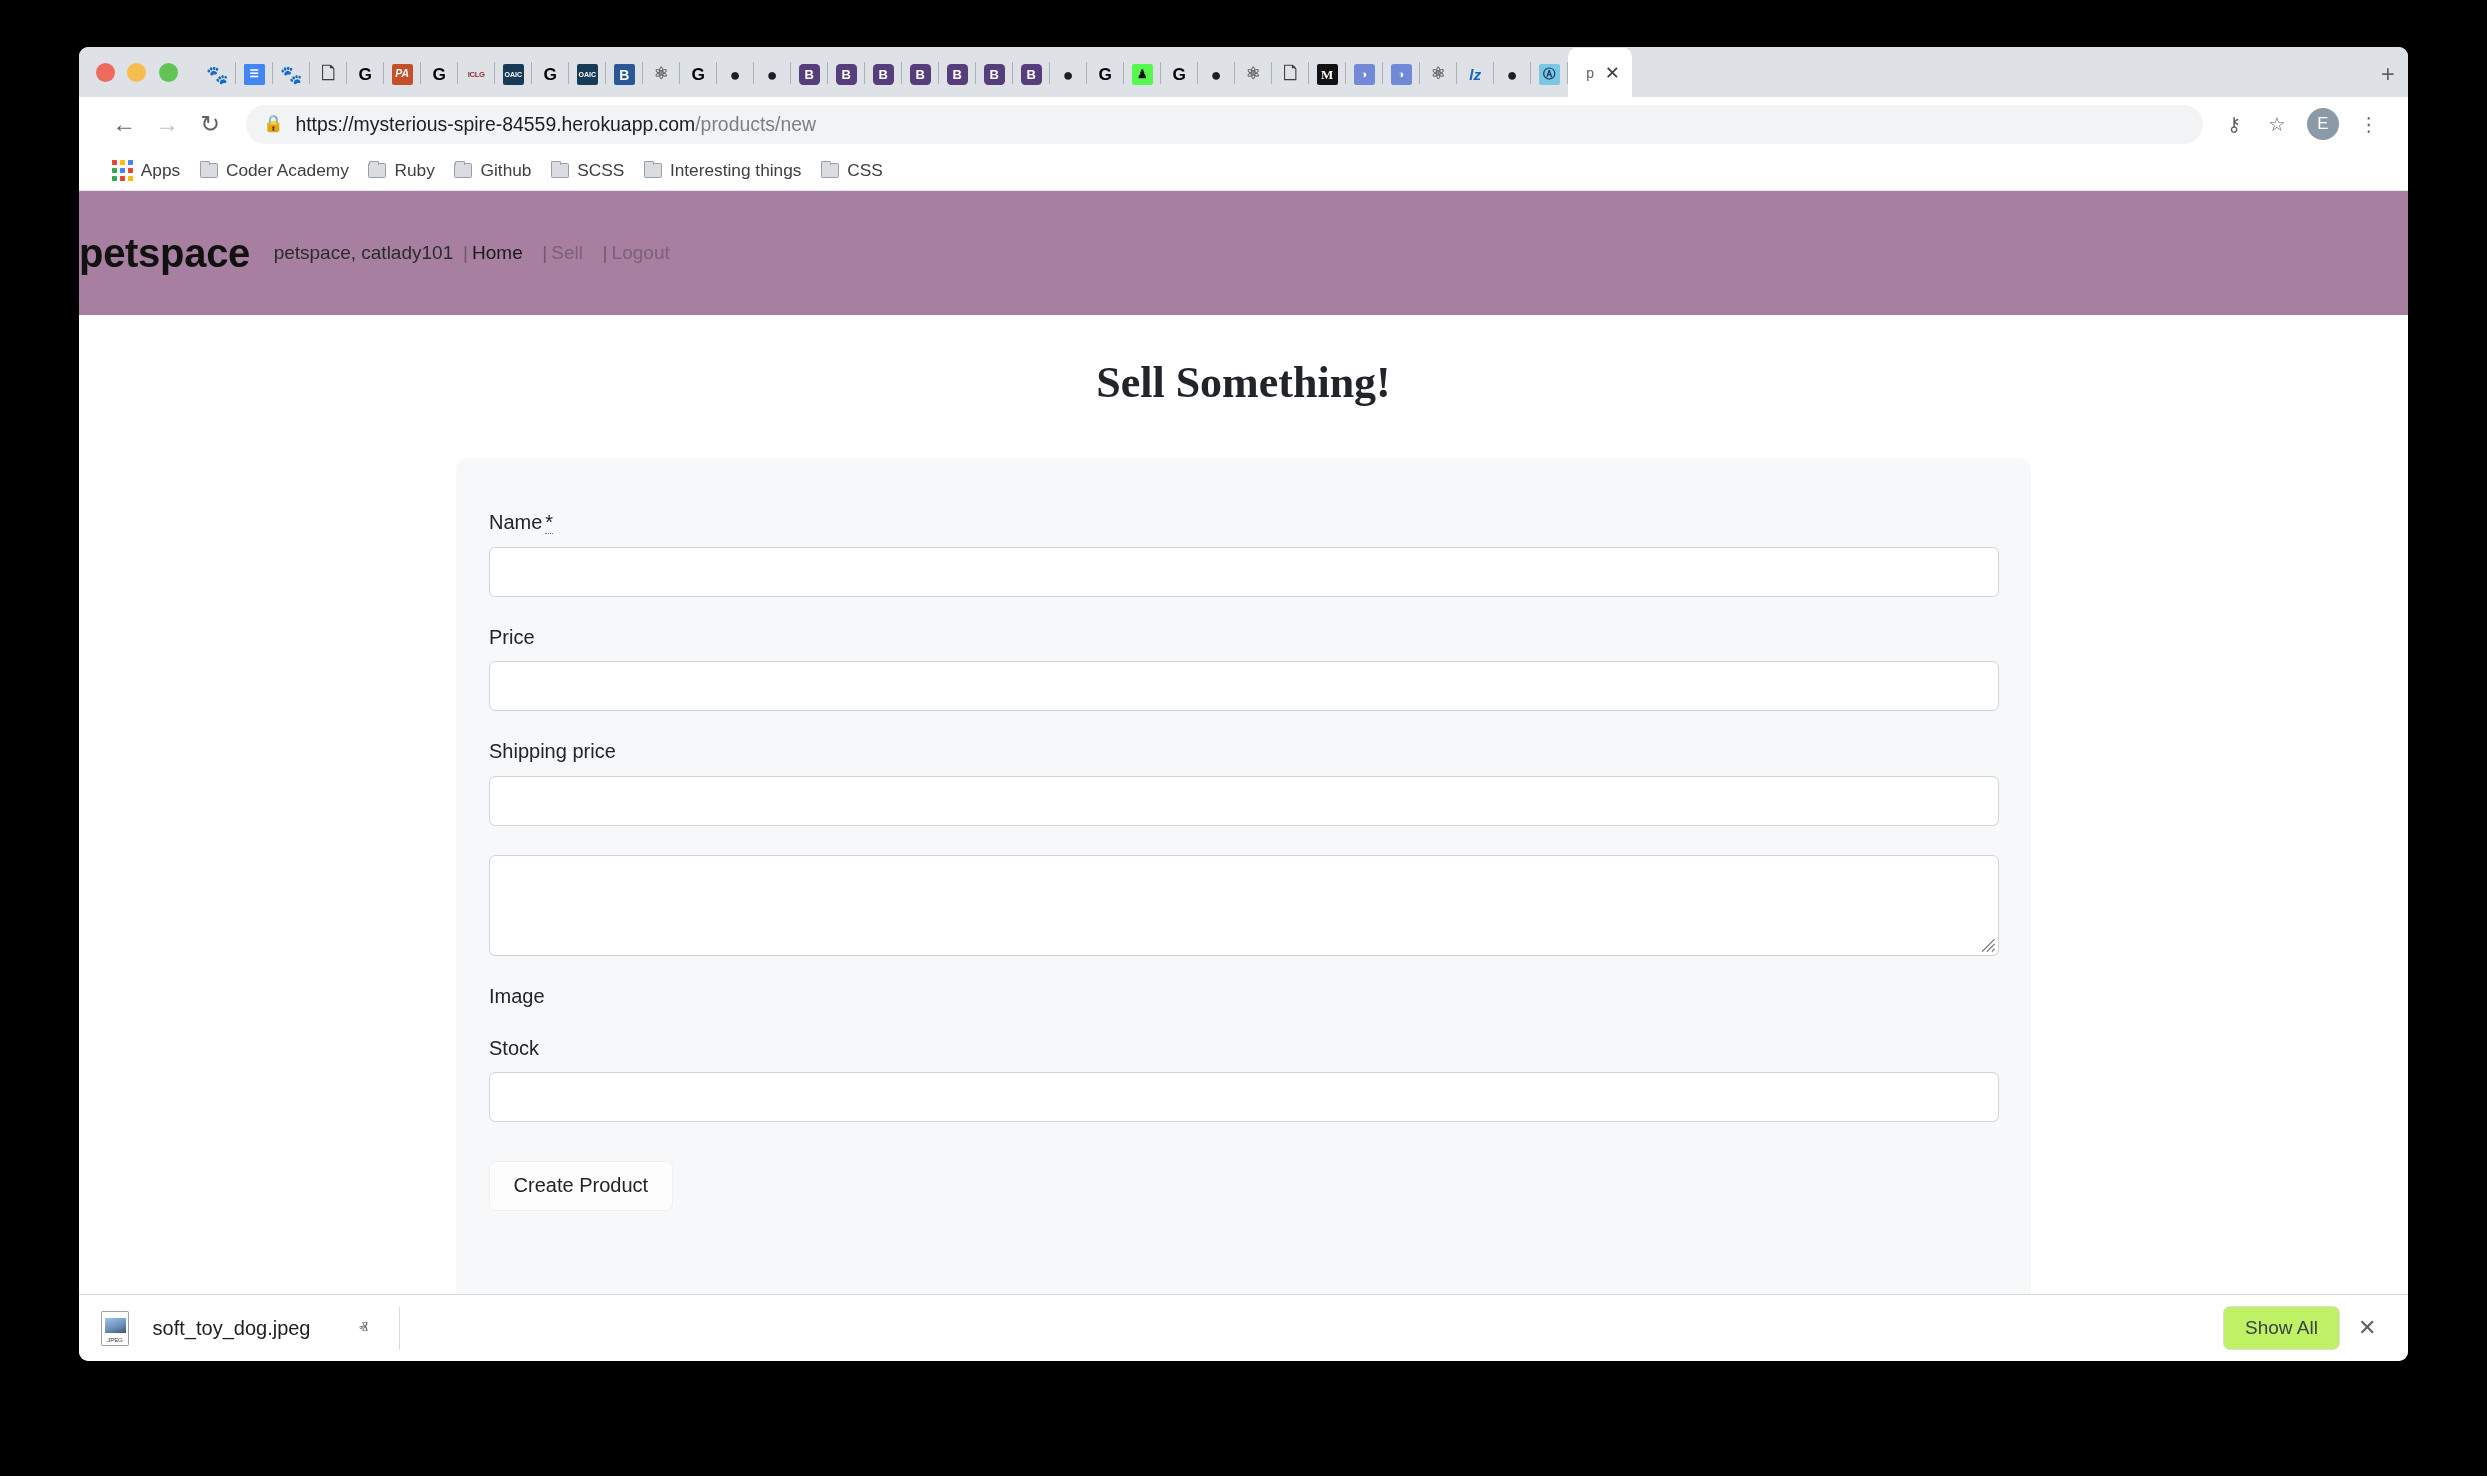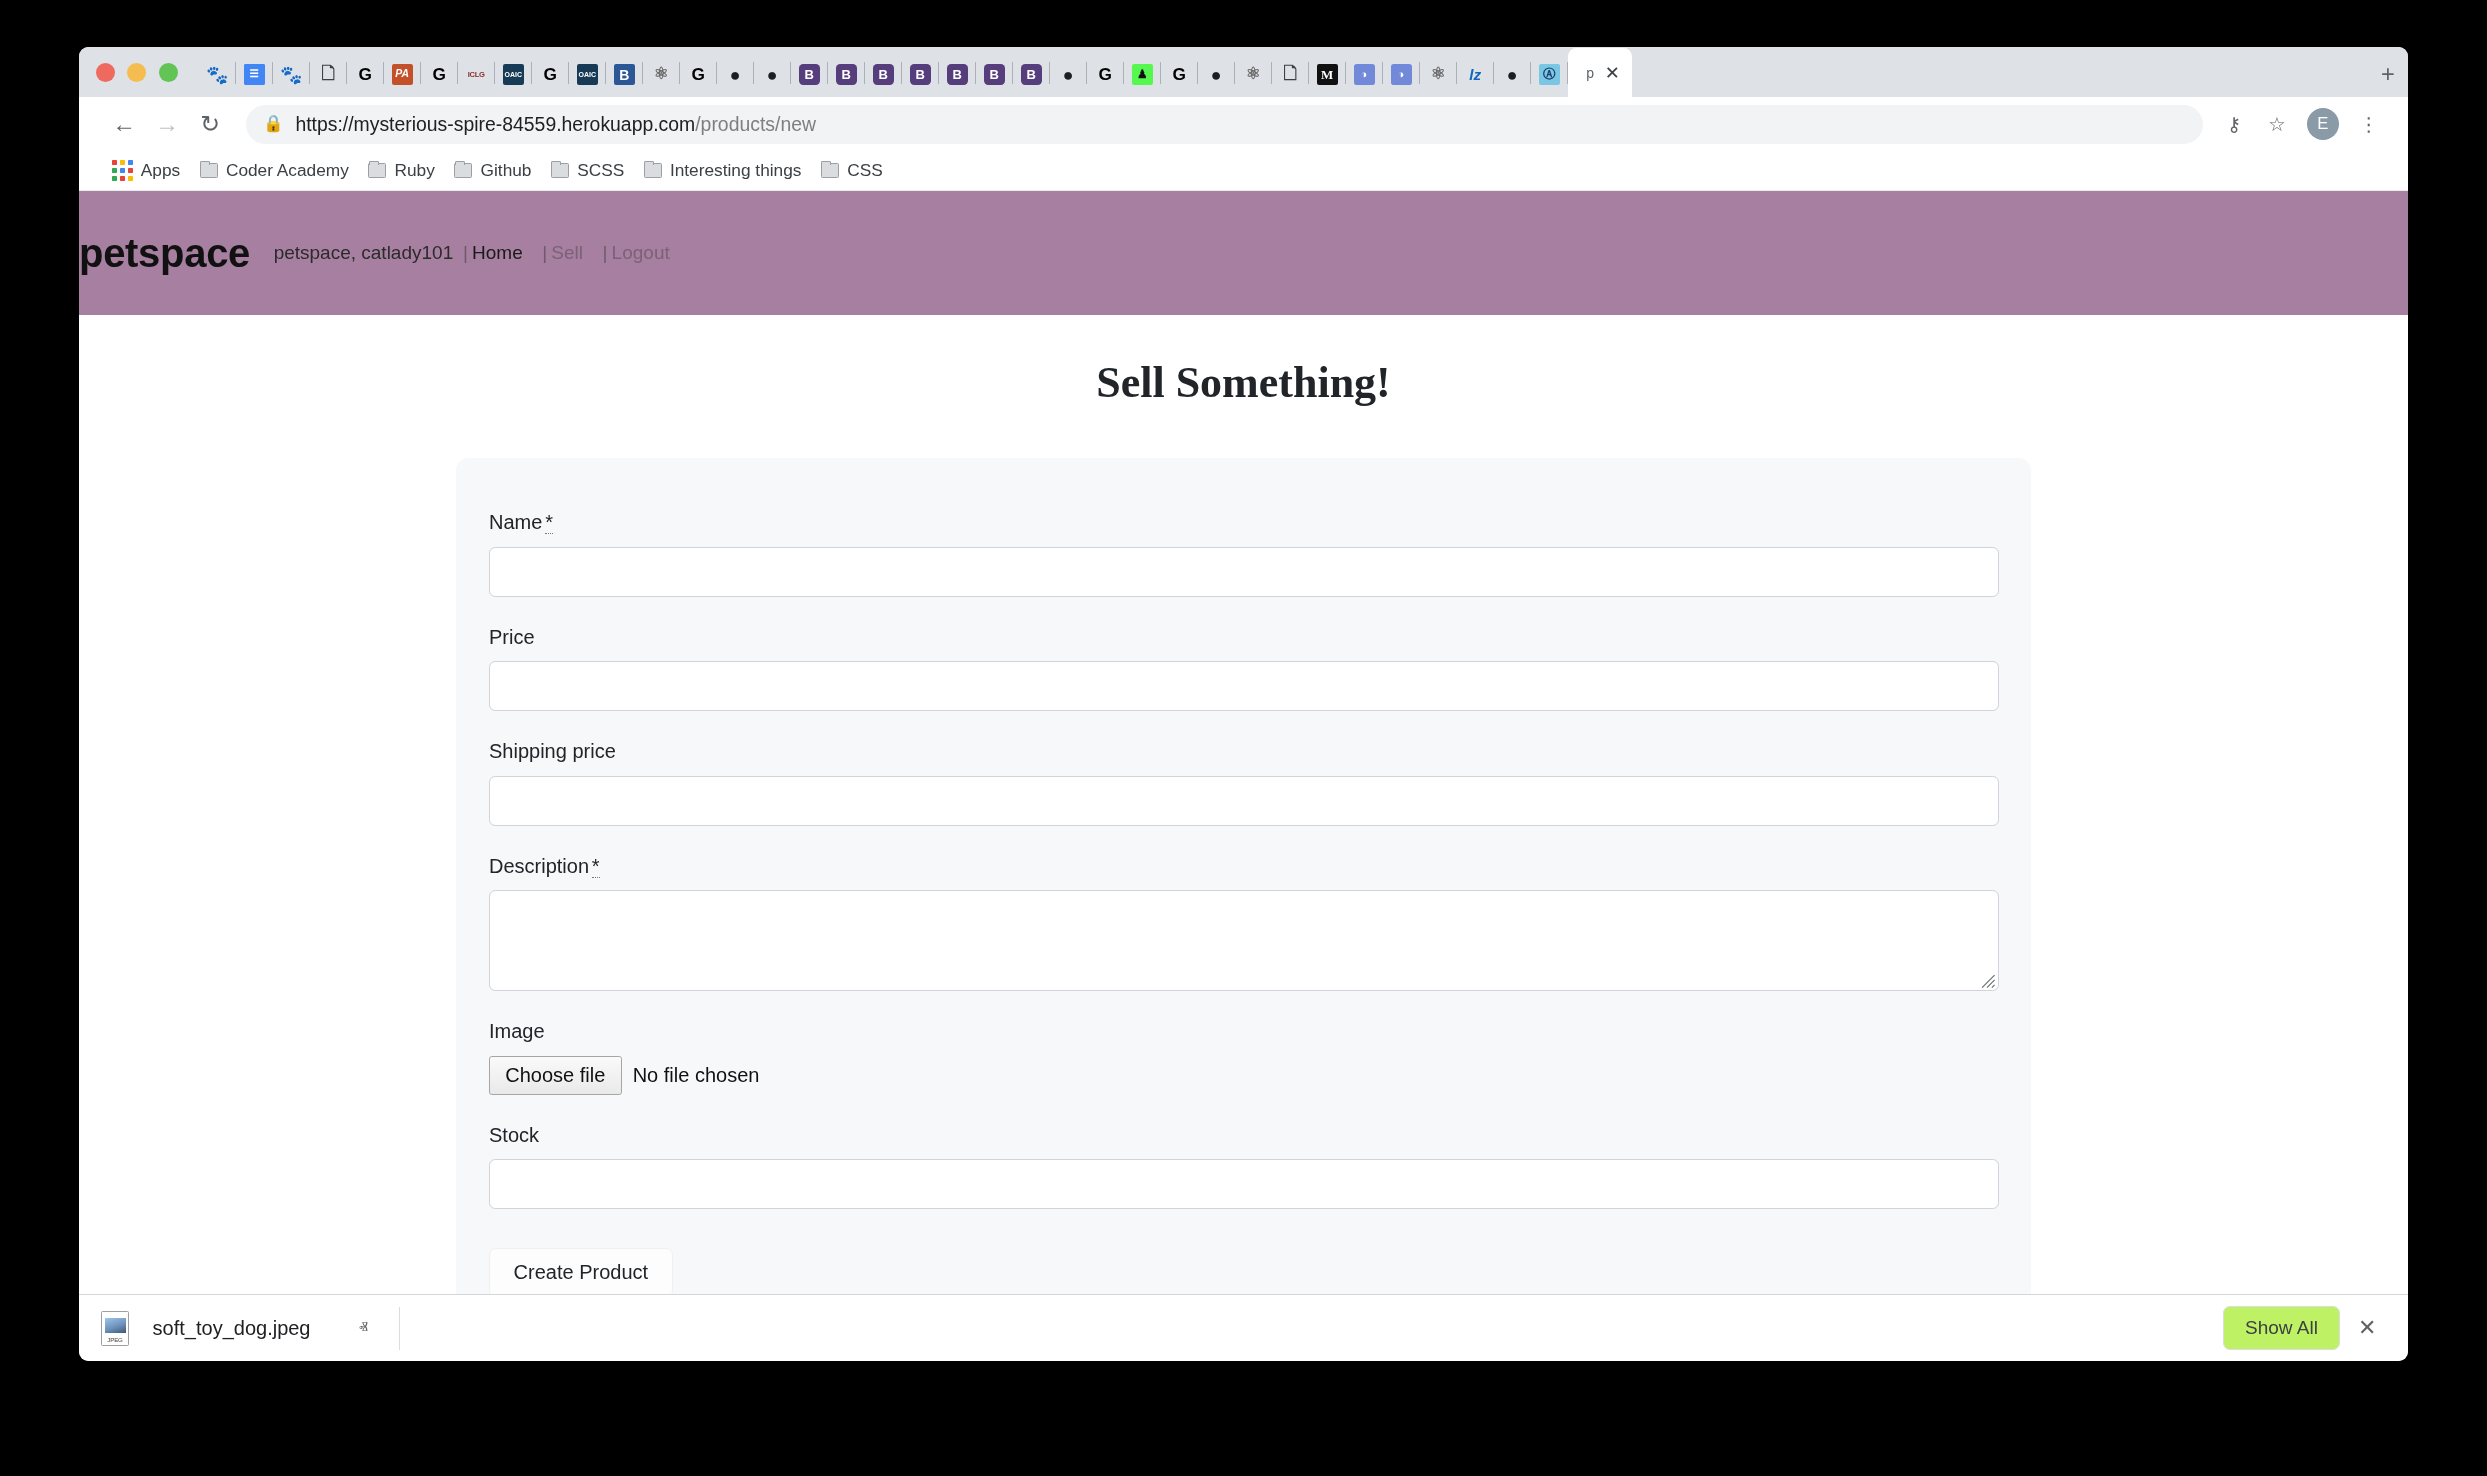--- a/index.html
+++ b/index.html
@@ -541,32 +541,27 @@
         <span class="nav-sep" style="margin-left:15.3px">|</span>
         <span class="nav-link muted">Sell</span>
         <span class="nav-sep" style="margin-left:15.3px">|</span>
         <span class="nav-link muted">Logout</span>
       </div>
     </div>
 
     <h1 id="page-title">Sell Something!</h1>
 
     <form id="form-card"><div class="field"><label class="field-label"><span>Name</span><abbr class="req">*</abbr></label><input type="text" class="text-input" style=""></div><div class="field"><label class="field-label"><span>Price</span></label><input type="text" class="text-input" style=""></div><div class="field"><label class="field-label"><span>Shipping price</span></label><input type="text" class="text-input" style=""></div><div class="field">
-          <label class="field-label"><span>Description</span><abbr class="req">*</abbr></label>
           <div class="textarea-input">
             <svg id="resize-grip" viewBox="0 0 22 22">
               <path d="M21 3 L3 21 M21 10 L10 21 M21 17 L17 21" stroke="#6b6b6b" stroke-width="1.6" fill="none"></path>
             </svg>
           </div>
         </div><div class="field">
           <label class="field-label"><span>Image</span></label>
-          <div id="file-row">
-            <span id="choose-file-btn">Choose file</span>
-            <span id="file-status">No file chosen</span>
-          </div>
         </div><div class="field"><label class="field-label"><span>Stock</span></label><input type="text" class="text-input" style=""></div><button type="button" id="create-product-btn">Create Product</button></form>
 
   </div>
 
   <div id="download-bar">
     <div id="download-item">
       <span id="jpeg-icon">
         <span class="thumb"></span>
         <span class="lbl">JPEG</span>
       </span>

